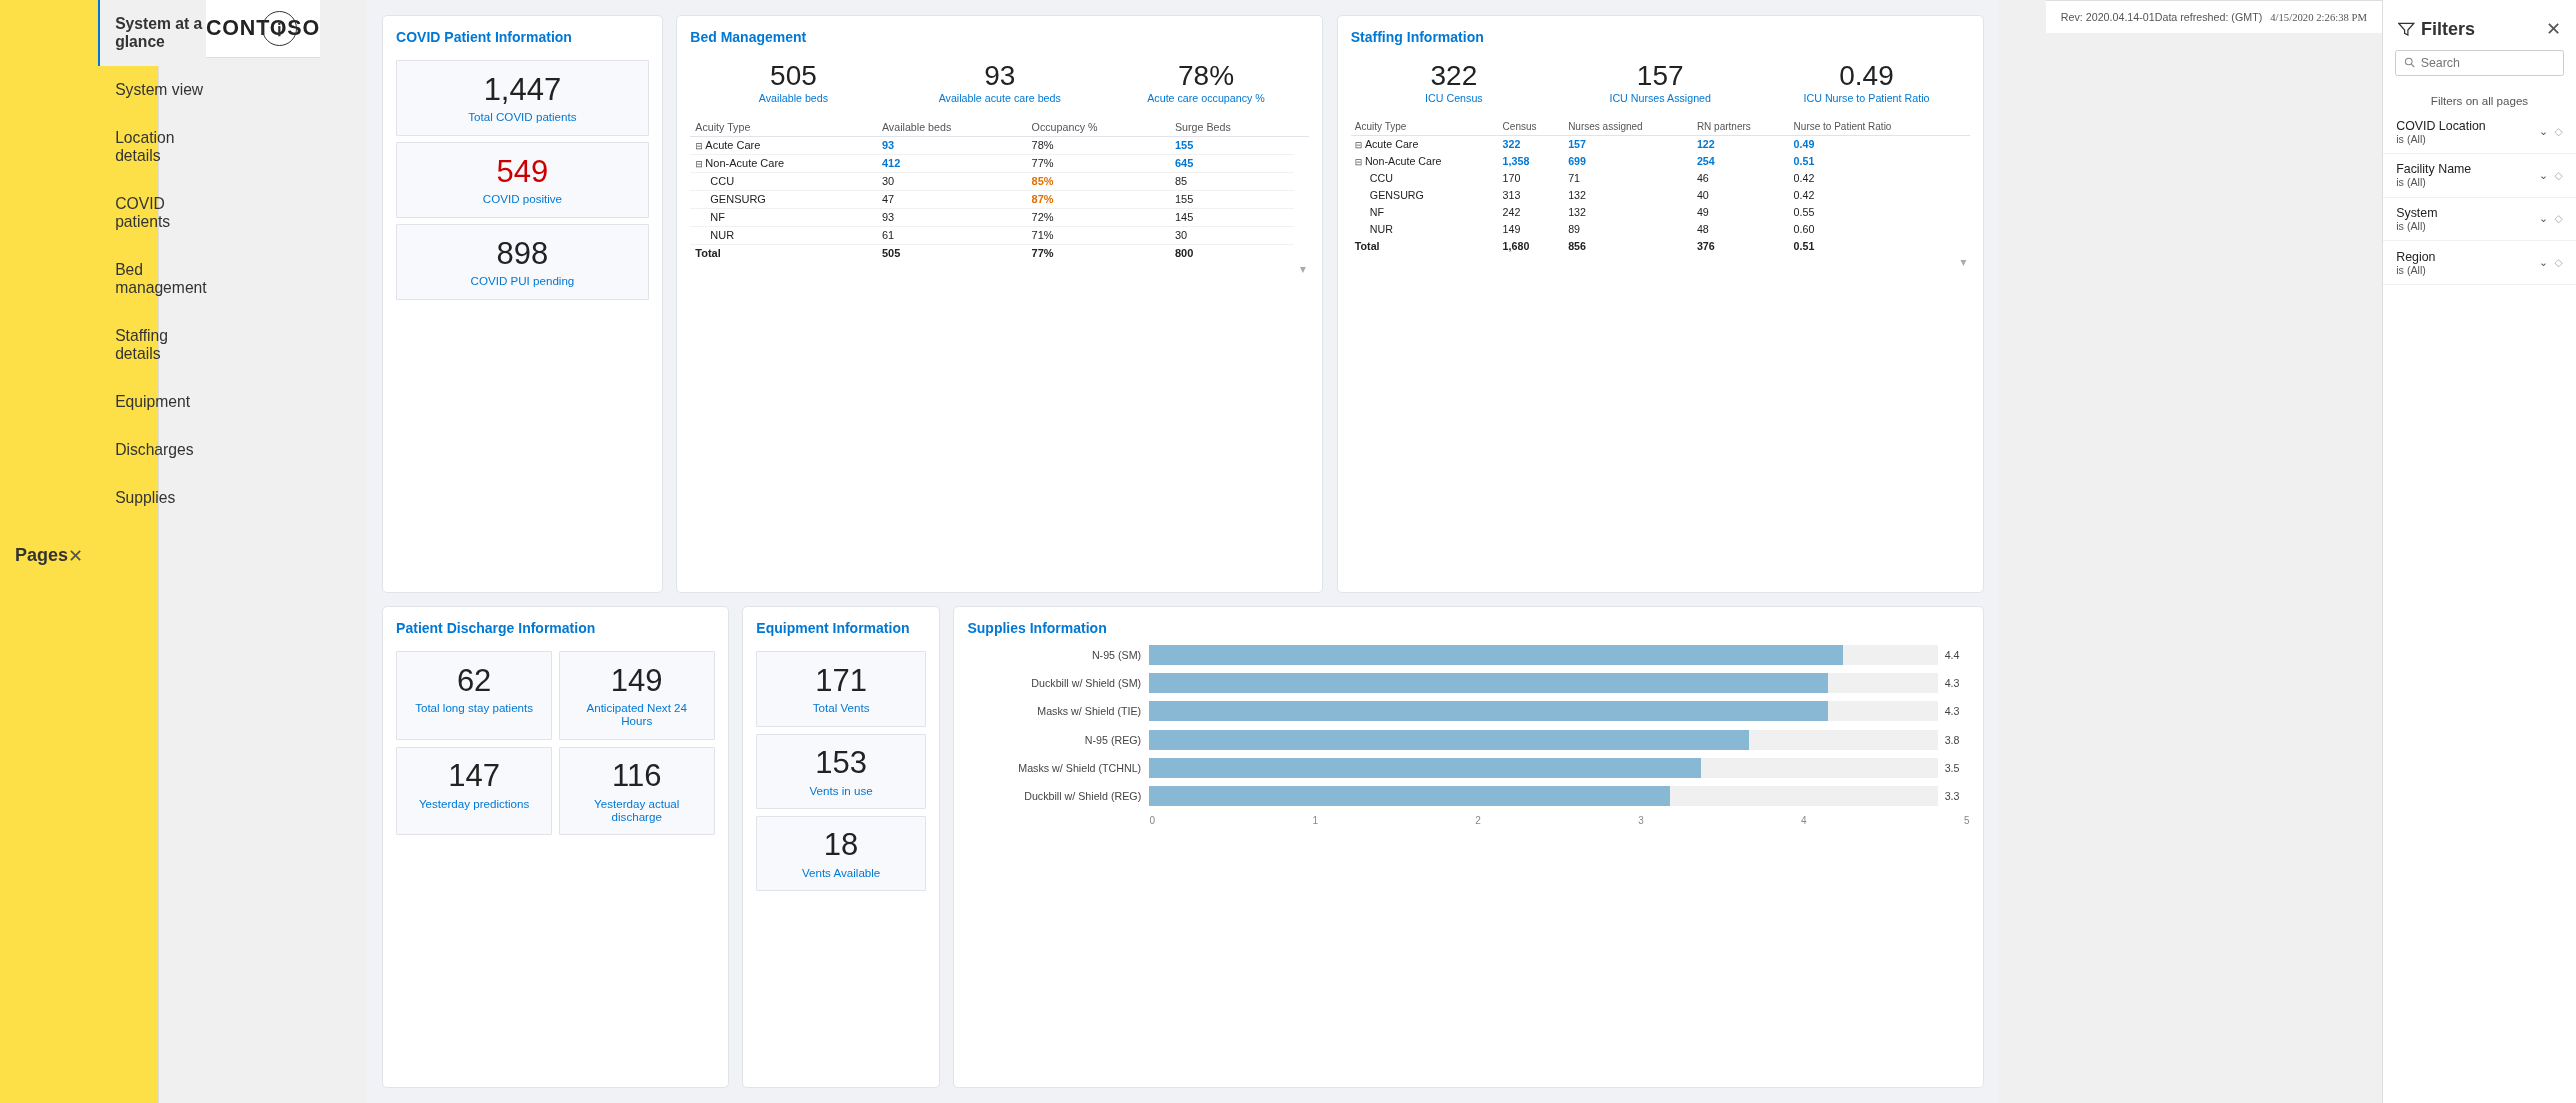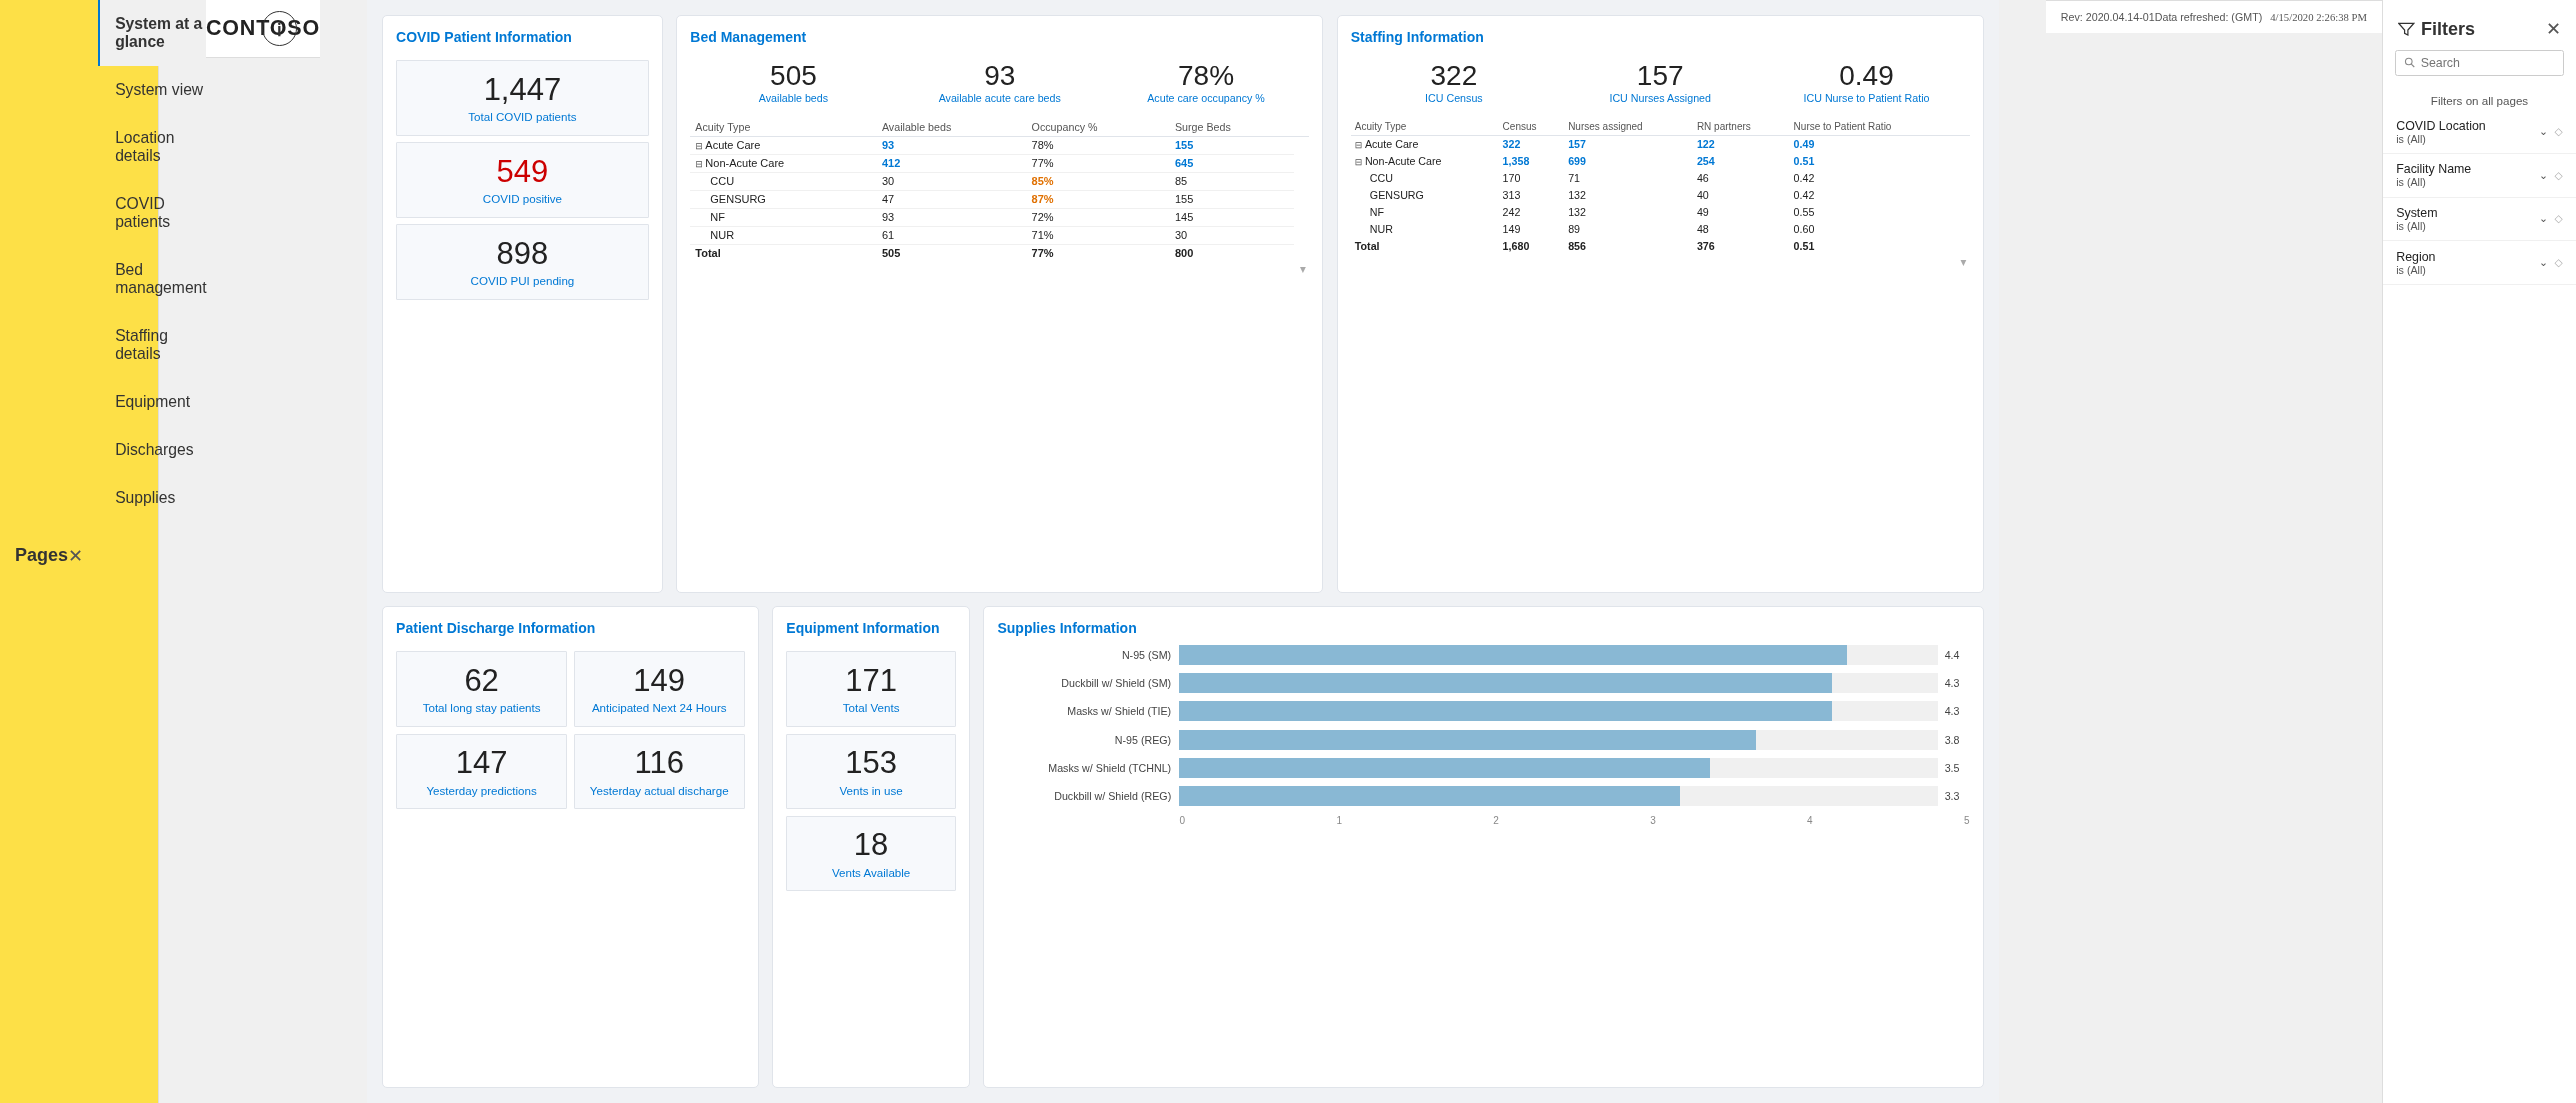--- a/index.html
+++ b/index.html
@@ -57,21 +57,21 @@
     .staffing-stat { flex: 1; text-align: center; padding: 6.6px 3.3px; }
     .staffing-stat-num { font-size: 28px; font-weight: 300; color: #222; }
     .staffing-stat-label { font-size: 10.7px; color: #0078d4; }
     .staff-table { width: 100%; border-collapse: collapse; font-size: 10.7px; }
     .staff-table th { text-align: left; color: #555; font-weight: 500; padding: 2.5px 4.1px; border-bottom: 0.8px solid #e0e4ea; font-size: 10px; }
     .staff-table td { padding: 2.5px 4.1px; color: #222; }
     .staff-table .blue { color: #0078d4; font-weight: 600; }
     .staff-table .bold { font-weight: 700; }
 
     
-    .discharge-card { width: 377px; display: flex; flex-direction: column; gap: 6.6px; }
+    .discharge-card { width: 347px; display: flex; flex-direction: column; gap: 6.6px; }
     .discharge-grid { display: grid; grid-template-columns: 1fr 1fr; gap: 6.6px; }
     .equipment-card { width: 198px; display: flex; flex-direction: column; gap: 6.6px; }
 
     
     .supplies-card { flex: 1; }
     .supplies-chart { margin-top: 6.6px; }
     .bar-row { display: flex; align-items: center; margin-bottom: 8.3px; }
     .bar-label { width: 182px; font-size: 10.7px; color: #444; text-align: right; padding-right: 8.3px; flex-shrink: 0; }
     .bar-track { flex: 1; height: 20px; background: #f0f0f0; position: relative; }
     .bar-fill { height: 100%; background: #89b8d4; }

